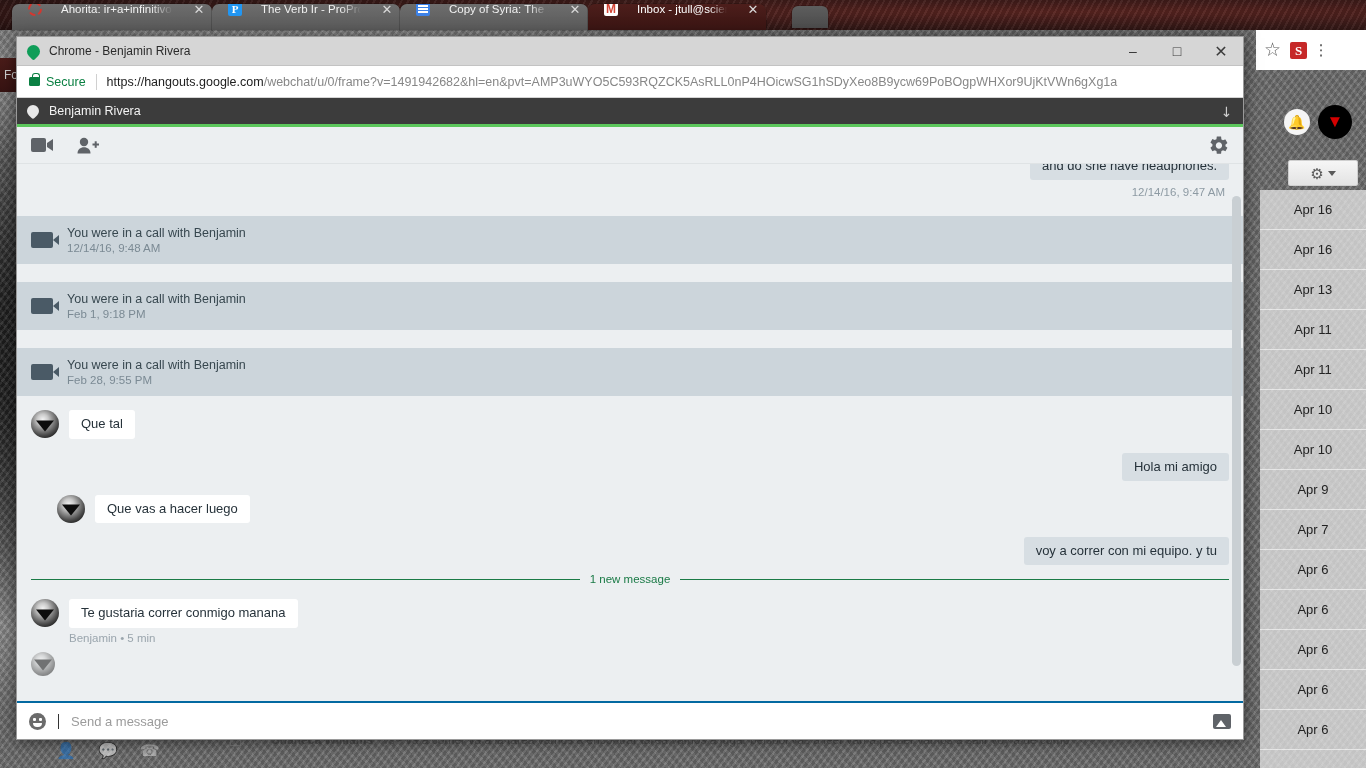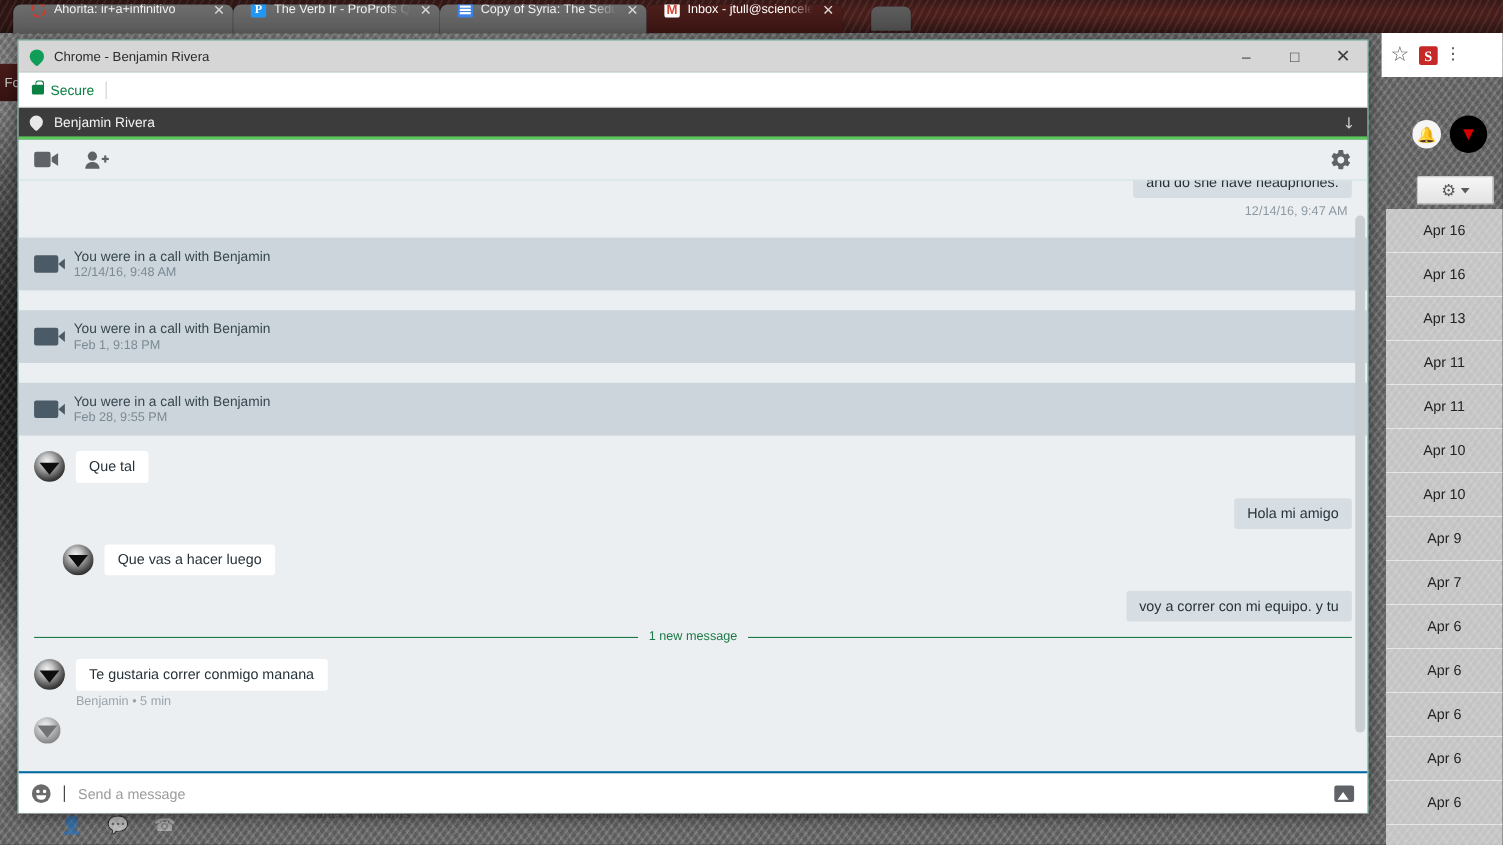--- a/index.html
+++ b/index.html
@@ -27,21 +27,21 @@
   }
   #tabstrip::before {
     content: ""; position: absolute; inset: 0;
     background:
       repeating-linear-gradient(118deg, rgba(255,255,255,0.05) 0 2px, rgba(0,0,0,0.09) 2px 6px),
       radial-gradient(ellipse at 78% 40%, #5b2420 0%, #3a1a18 55%, #241110 100%);
     opacity: .95;
   }
   .tab {
     position: absolute; top: 4px; height: 26px;
-    display: flex; align-items: center; gap: 7px;
+    display: flex; align-items: center; gap: 19px;
     padding: 0 6px 16px 16px;
     background: linear-gradient(180deg, #6d6d6d 0%, #5a5a5a 100%);
     border-radius: 7px 7px 0 0;
     color: #f1f1f1; font-size: 11.5px;
     overflow: hidden;
     box-shadow: 0 0 0 0.5px rgba(0,0,0,0.35);
   }
   .tab.active {
     background: linear-gradient(180deg, #4d1e1b 0%, #3a1513 100%);
     color: #fff;
@@ -391,20 +391,21 @@
     <span id="popup-title">Chrome - Benjamin Rivera</span>
     <span class="wbtn">–</span>
     <span class="wbtn">□</span>
     <span class="wbtn close">✕</span>
   </div>
 
   <div id="popup-omnibox">
     <span class="lock"></span>
     <span class="secure-txt">Secure</span>
     <span class="omni-sep"></span>
+    <span class="url"><span class="host">https://hangouts.google.com</span><span class="rest">/webchat/u/0/frame?v=1491942682&amp;hl=en&amp;pvt=AMP3uWYO5C593RQZCK5AsRLL0nP4HOicwSG1hSDyXeo8B9ycw69PoBOgpWHXor9UjKtVWn6gXg1a</span></span>
   </div>
 
   <div id="hangouts-header">
     <span class="hdr-pin"></span>
     <span id="hangouts-name">Benjamin Rivera</span>
     <span class="minimize-arrow">↘</span>
   </div>
 
   <div id="hangouts-toolbar">
     <span class="tb-icon">

